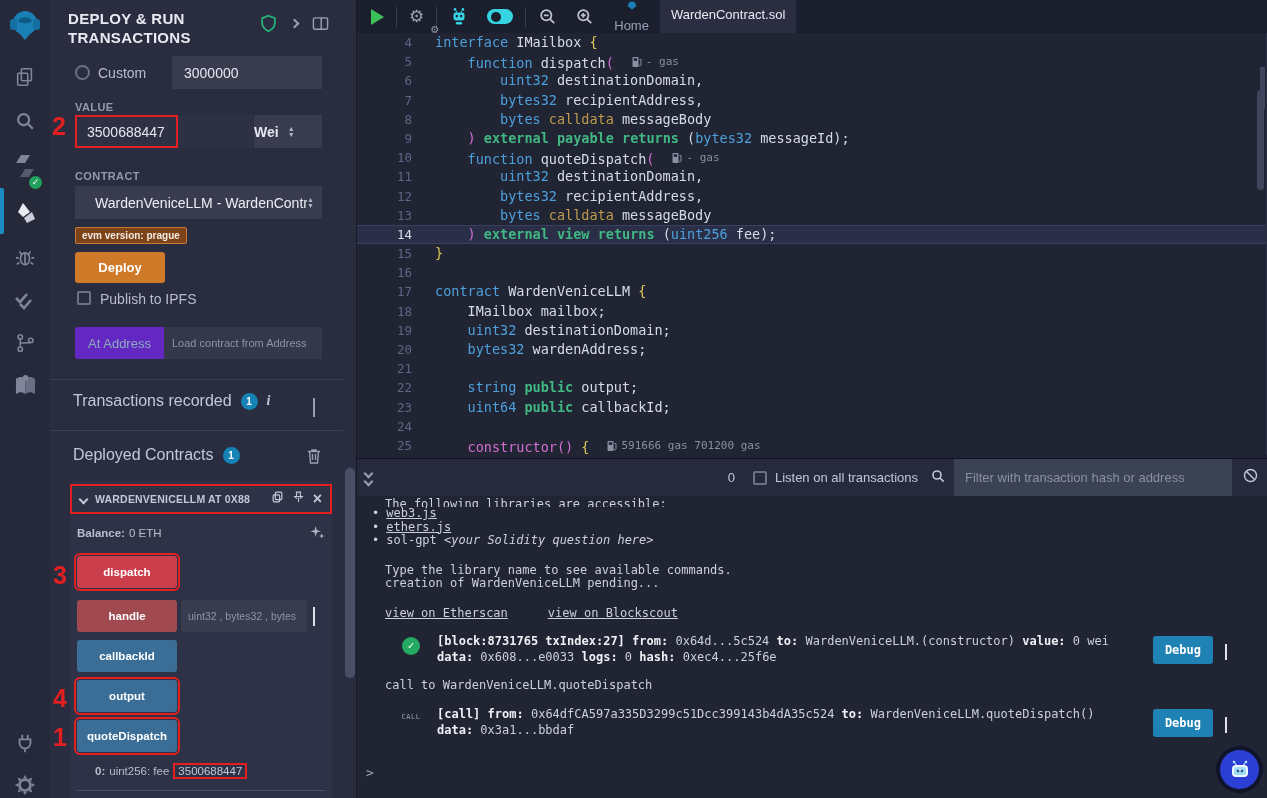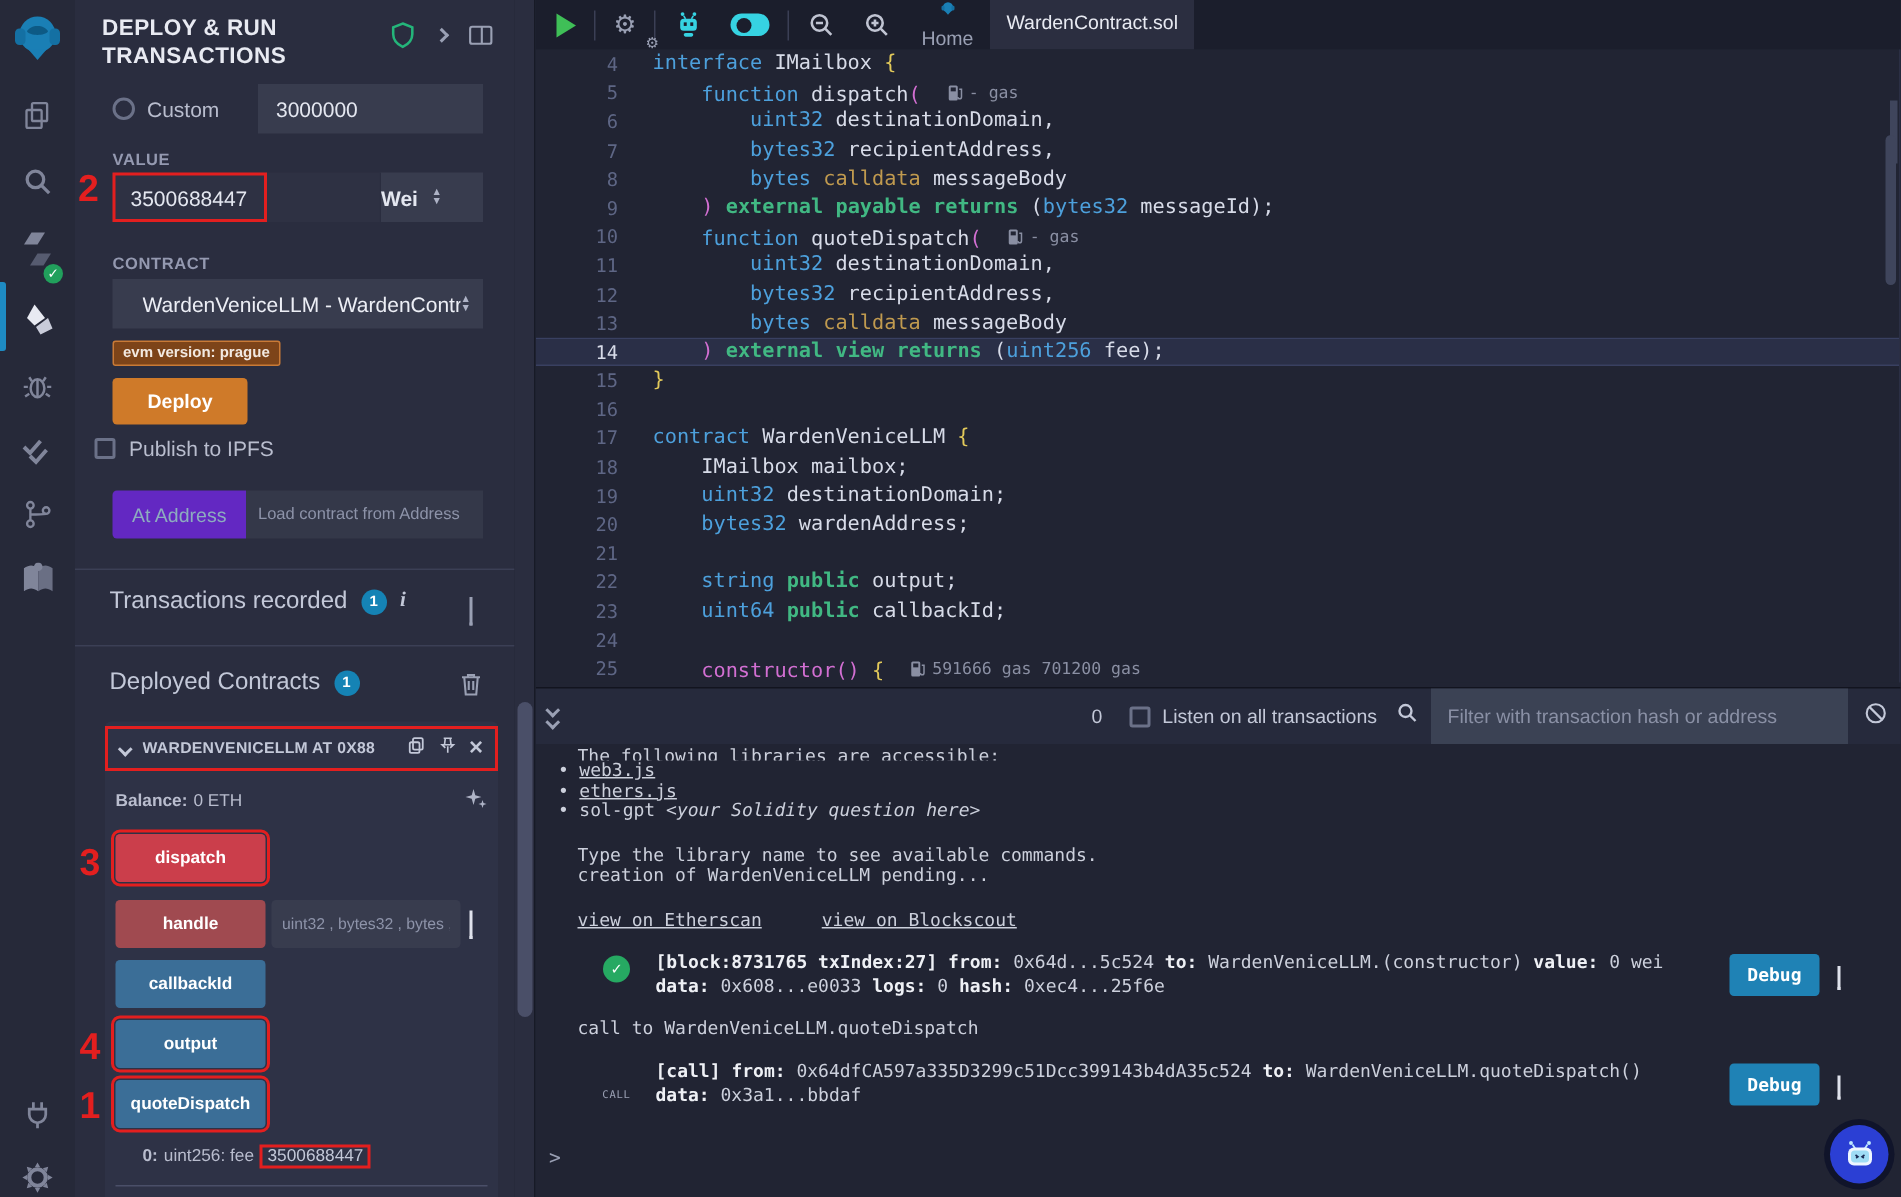--- a/index.html
+++ b/index.html
@@ -34,21 +34,21 @@
   #value-input-wrap { position:relative; flex:1; background:#2e3143; }
   #value-input { width:100%; height:33px; background:transparent; border:none; color:#e4e7f0; font-size:14px; padding:0 12px; outline:none; }
   #value-annbox { position:absolute; left:0; top:0; width:103px; height:33px; border:2px solid #e31f1f; pointer-events:none; }
   #wei-select { width:69px; background:#383c4e; border-left:1px solid #2a2d3f; display:flex; align-items:center; gap:9px; color:#e4e7f0; font-size:14px; font-weight:700; cursor:pointer; }
   .stepper { display:flex; flex-direction:column; font-size:7px; color:#aeb3c6; line-height:6px; }
   #contract-label { left:25px; top:170px; }
   #contract-select { left:25px; top:186px; width:247px; height:33px; background:#383c4e; display:flex; align-items:center; padding:0 8px 0 20px; color:#eceef5; font-size:14px; cursor:pointer; }
   #contract-select .sel-text { flex:1; white-space:nowrap; overflow:hidden; }
   #evm-badge { left:25px; top:227px; background:#7d4419; border:1px solid #c97a36; color:#f2e9e1; font-size:10px; font-weight:700; padding:2px 6px; border-radius:2px; }
   #deploy-btn { left:25px; top:252px; width:90px; height:31px; background:#cf7a29; border:none; border-radius:3px; color:#fff; font-size:13px; font-weight:700; cursor:pointer; }
-  #publish-row { left:13px; top:291px; display:flex; align-items:center; gap:9px; color:#b9bdce; font-size:14px; }
+  #publish-row { left:27px; top:291px; display:flex; align-items:flex-start; gap:9px; color:#b9bdce; font-size:14px; }
   .checkbox { width:14px; height:14px; border:2px solid #6b7188; border-radius:2px; background:transparent; }
   #ataddr-row { left:25px; top:327px; width:247px; height:32px; display:flex; }
   #ataddr-btn { width:103px; background:#6d28d9; border:none; border-radius:3px 0 0 3px; color:#9fc3d6; font-size:13px; font-weight:400; opacity:.85; }
   #ataddr-input { flex:1; background:#343849; border:none; color:#c7ccdd; font-size:11px; padding:0 8px; outline:none; }
   #ataddr-input::placeholder { color:#8d93a9; }
   .h-sep { left:0; width:293px; height:1px; background:#3b3f55; }
   #txrec-row { left:23px; top:392px; width:250px; display:flex; align-items:center; gap:9px; }
   #txrec-row .row-title { color:#c3c8d8; font-size:16px; }
   .count-badge { width:17px; height:17px; border-radius:50%; background:#1583b5; color:#fff; font-size:10px; font-weight:700; line-height:17px; text-align:center; }
   .info-i { font-family:"Liberation Serif", serif; font-style:italic; color:#c3c8d8; font-size:14px; font-weight:700; }
@@ -118,21 +118,21 @@
   .t-line { line-height:13.5px; }
   .t-line.clip { height:9px; overflow:hidden; }
   .t-bullet::before { content:"\2022"; margin:0 7px 0 -13px; color:#ccd0dc; }
   .t-link { text-decoration:underline; cursor:pointer; }
   .t-em { font-style:italic; }
   #view-links { margin-top:16px; line-height:13.5px; }
   #view-links span { text-decoration:underline; margin-right:40px; cursor:pointer; }
   .tx-entry { display:flex; margin-top:14px; min-height:38px; }
   .tx-badge { width:52px; flex:none; display:flex; align-items:flex-start; justify-content:center; padding-top:3px; }
   .tx-badge .okc { width:18px; height:18px; border-radius:50%; background:#26a962; color:#fff; font-size:11px; line-height:18px; text-align:center; }
-  .tx-badge .calltag { font-size:7px; color:#9aa0b4; margin-top:16px; letter-spacing:.5px; }
+  .tx-badge .calltag { font-size:7px; color:#9aa0b4; margin-top:3px; letter-spacing:.5px; }
   .tx-text { flex:1; line-height:15.5px; }
   .seg-b { font-weight:700; color:#eef0f5; }
   .tx-right { flex:none; display:flex; align-items:flex-start; gap:12px; padding:2px 40px 0 10px; }
   .debug-btn { background:#1f82b5; border:none; border-radius:3px; color:#fff; font-family:"DejaVu Sans Mono",monospace; font-size:12px; font-weight:700; padding:7px 12px; cursor:pointer; }
   .tx-chev { color:#dfe2ec; margin-top:8px; }
   .t-note { margin-top:6px; line-height:15px; }
   #term-prompt { position:absolute; left:9px; bottom:18px; color:#9aa0b4; font-size:13px; }
   #term-scrollthumb { position:absolute; right:3px; top:90px; width:7px; height:100px; background:#3f455c; border-radius:4px; }
 
   #assistant-fab { position:absolute; right:4px; bottom:5px; width:47px; height:47px; border-radius:50%; background:#10142a; display:flex; align-items:center; justify-content:center; cursor:pointer; z-index:9; }

